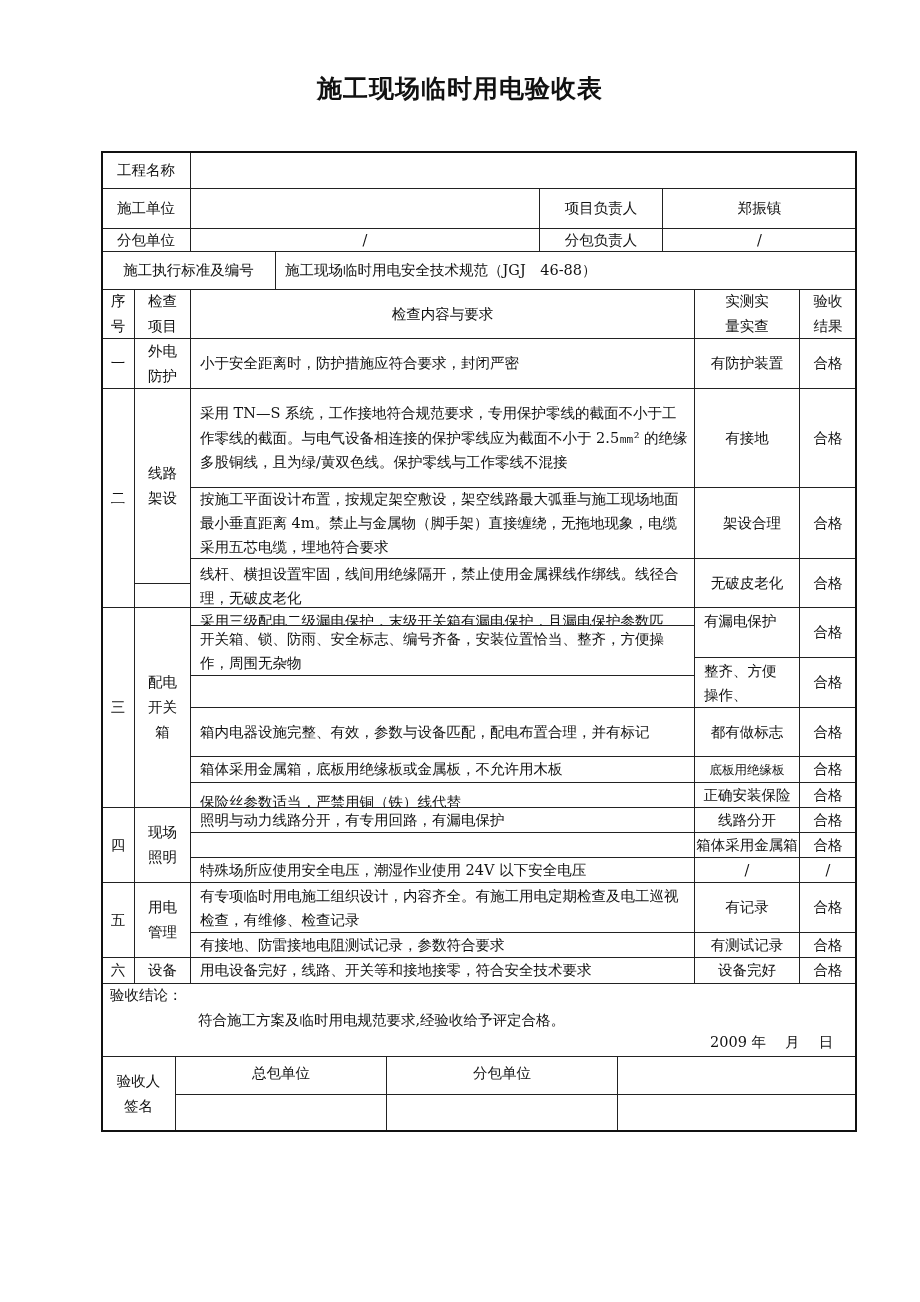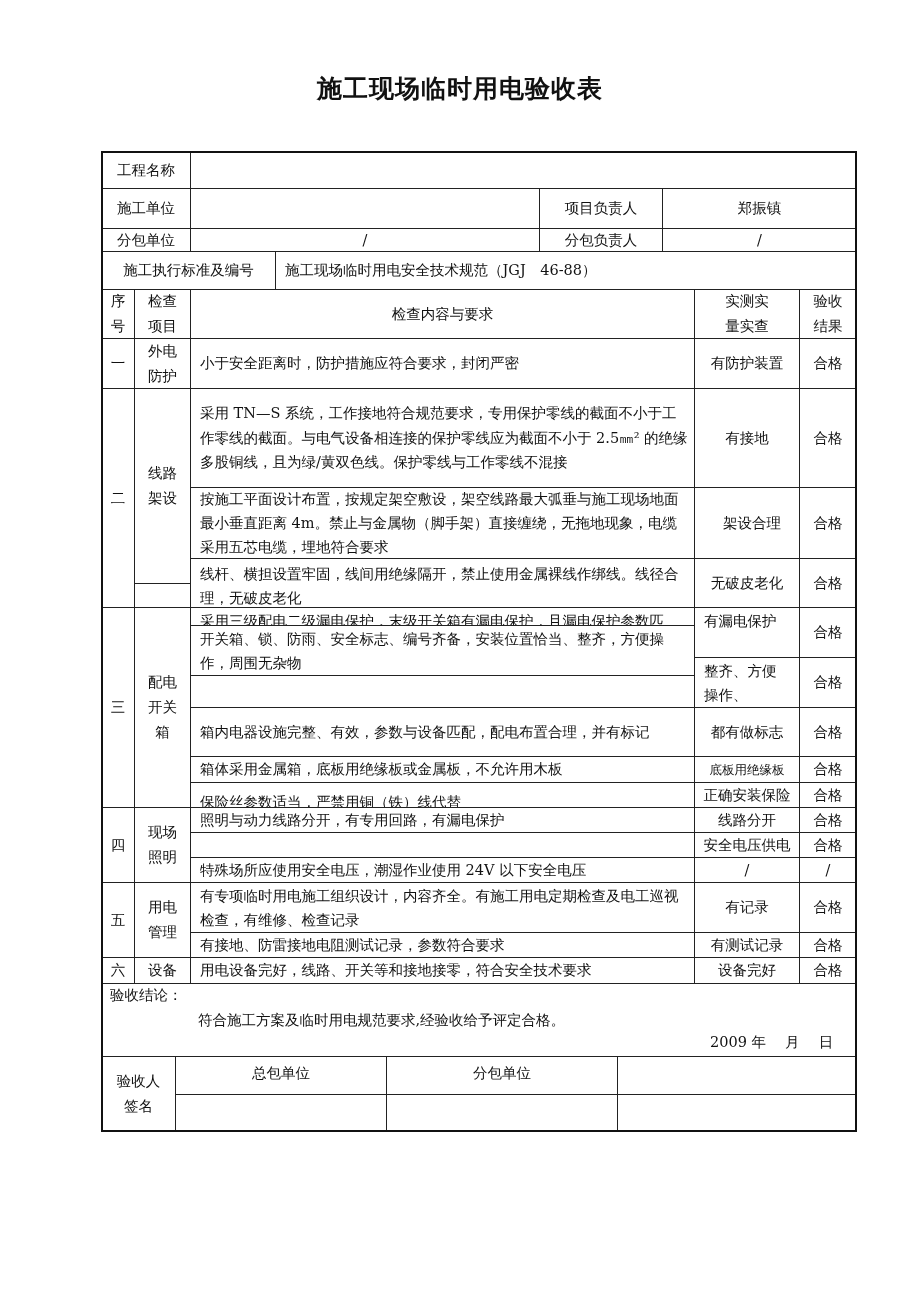--- a/index.html
+++ b/index.html
@@ -118,21 +118,21 @@
 <div class="cell c" style="left:101px;top:807px;width:34px;height:76px;">四</div>
 <div class="cell c vtext" style="left:134px;top:807px;width:57px;height:76px;">
   <span>现场</span>
   <span>照明</span>
 </div>
 <div class="cell l" style="left:190px;top:807px;width:505px;height:26px;">照明与动力线路分开，有专用回路，有漏电保护</div>
 <div class="cell c" style="left:694px;top:807px;width:106px;height:26px;">线路分开</div>
 <div class="cell c" style="left:799px;top:807px;width:58px;height:26px;">合格</div>
 
 <div class="cell l" style="left:190px;top:832px;width:505px;height:26px;"></div>
-<div class="cell c" style="left:694px;top:832px;width:106px;height:26px;">安全电压供电</div>
+<div class="cell c" style="left:694px;top:832px;width:106px;height:26px;">箱体采用金属箱</div>
 <div class="cell c" style="left:799px;top:832px;width:58px;height:26px;">合格</div>
 
 <div class="cell l" style="left:190px;top:857px;width:505px;height:26px;">特殊场所应使用安全电压，潮湿作业使用 24V 以下安全电压</div>
 <div class="cell c" style="left:694px;top:857px;width:106px;height:26px;">/</div>
 <div class="cell c" style="left:799px;top:857px;width:58px;height:26px;">/</div>
 
 <div class="cell c" style="left:101px;top:882px;width:34px;height:76px;">五</div>
 <div class="cell c vtext" style="left:134px;top:882px;width:57px;height:76px;">
   <span>用电</span>
   <span>管理</span>

